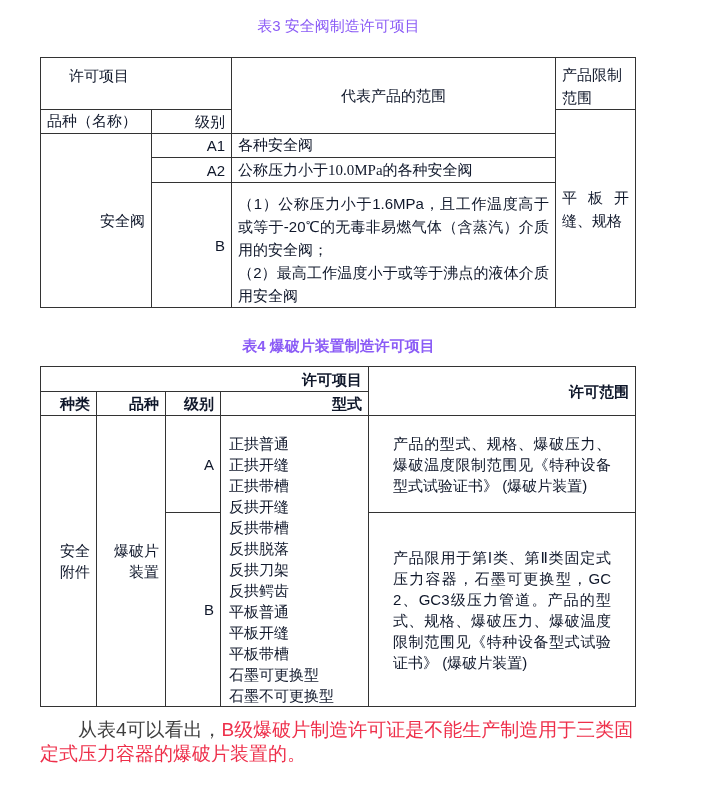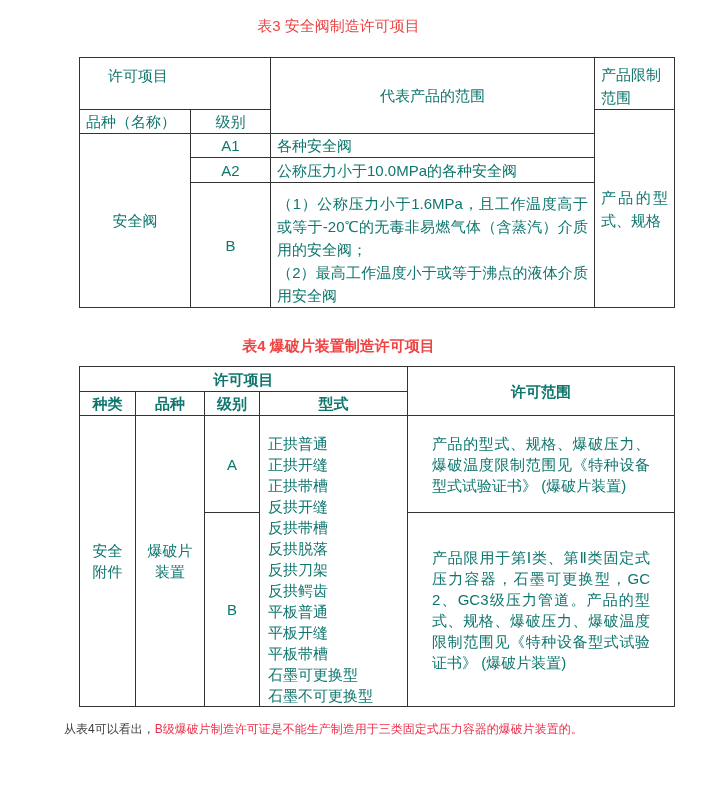--- a/index.html
+++ b/index.html
@@ -3,29 +3,29 @@
 <meta charset="utf-8">
 <style>
   html,body { margin:0; padding:0; background:#ffffff; }
   body {
     width:721px; height:788px; overflow:hidden;
     font-family:"Liberation Sans", sans-serif;
     color:#3f3f3f;
   }
   .content { padding-top:14px; margin-left:40px; width:597px; }
 
-  .tbl-title { text-align:center; font-size:15px; line-height:24px; color:#ef4444; }
+  .tbl-title { text-align:center; font-size:15px; line-height:24px; color:#8b5cf6; }
   .t3-title { margin:0 0 19px 0; }
   .t4-title { margin:26px 0 8px 0;font-weight:bold; }
 
-  table { border-collapse:collapse; table-layout:fixed; width:595px; font-size:15px; color:#0f766e;margin-left:39px; }
+  table { border-collapse:collapse; table-layout:fixed; width:595px; font-size:15px; color:#0f172a; }
   td { border:1px solid #333333; padding:0 6px; box-sizing:border-box; overflow:hidden; }
 
-  .center { text-align:center; vertical-align:middle; }
-  .left   { text-align:left;   vertical-align:middle; }
+  .center { text-align:right; vertical-align:middle; }
+  .left   { text-align:left;   vertical-align:middle;font-family:Liberation Serif, serif; }
   .bold   { font-weight:bold; }
   .pre    { white-space:pre-line; }
   .justify{ text-align:justify; text-justify:inter-character; }
 
   
   .t3 td { line-height:23px; }
   .t3 .r1 td { height:48px; }
   .t3 .r2 td { height:21px; }
   .t3 .r3 td { height:24px; }
   .t3 .r4 td { height:25px; }
@@ -40,21 +40,21 @@
   .t4 td { line-height:21px; }
   .t4 .r1 td { height:25px; }
   .t4 .r2 td { height:24px; }
   .t4 .r3 td { height:88px; }
   .t4 .r4 td { height:175px; }
   .t4-types { vertical-align:top; text-align:left; line-height:20.2px; padding:17px 6px 0 8px; }
   .t4-scope { vertical-align:middle; line-height:21.5px; padding:0 24px; }
   .breakall { word-break:break-all; }
 
   
-  .paras { margin-top:11px; font-size:12px; line-height:23.5px; }
+  .paras { margin-top:11px; font-size:19px; line-height:23.5px; }
   .paras p { margin:0; text-indent:2em; }
   .red { color:#ee2f4a; }
 </style>
 </head>
 <body>
 
 <div class="content">
 
   <div class="tbl-title t3-title">表3 安全阀制造许可项目</div>
 
@@ -67,21 +67,21 @@
     </colgroup>
     <tbody>
         <tr class="r1">
       <td colspan="2" class="t3-license">许可项目</td>
       <td rowspan="2" class="t3-rep">代表产品的范围</td>
       <td class="t3-limit-h">产品限制范围</td>
     </tr>
     <tr class="r2">
       <td class="left">品种（名称）</td>
       <td class="center">级别</td>
-      <td rowspan="4" class="t3-limitcell justify">产品的型式、规格</td>
+      <td rowspan="4" class="t3-limitcell justify">平板开缝、规格</td>
     </tr>
     <tr class="r3">
       <td rowspan="3" class="center">安全阀</td>
       <td class="center">A1</td>
       <td class="left">各种安全阀</td>
     </tr>
     <tr class="r4">
       <td class="center">A2</td>
       <td class="left">公称压力小于10.0MPa的各种安全阀</td>
     </tr>

